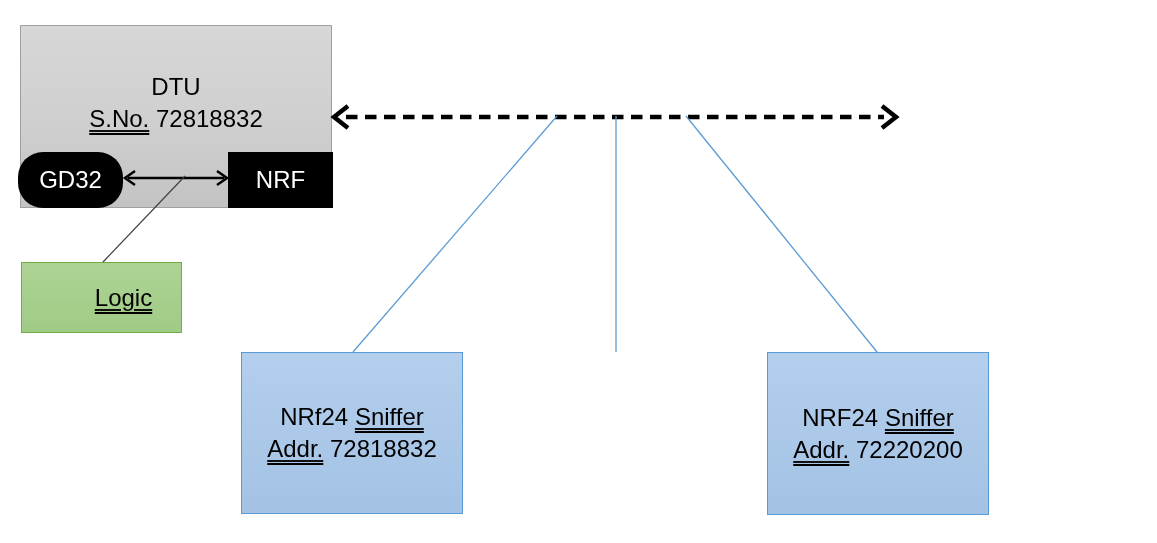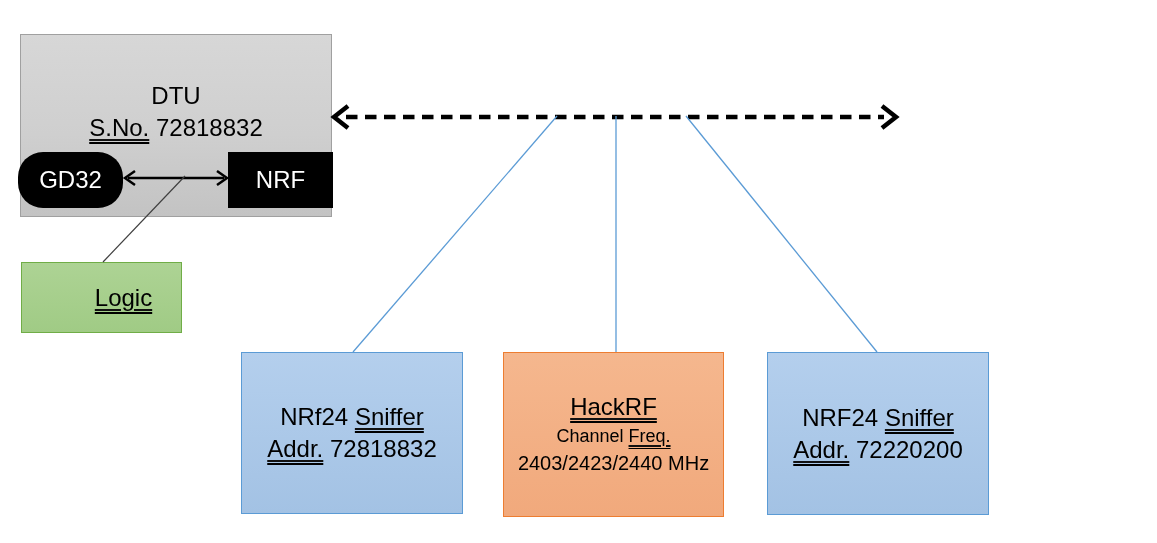--- a/index.html
+++ b/index.html
@@ -19,21 +19,20 @@
     flex-direction: column;
     align-items: center;
     justify-content: center;
     text-align: center;
     line-height: 1.32;
     font-size: 24px;
   }
   .gray-box {
     background: linear-gradient(180deg, #d7d7d7 0%, #cfcfcf 55%, #c3c3c3 100%);
     border: 1px solid var(--box-gray-border);
-    margin-top: 9px;
   }
   .black-chip {
     background: var(--box-black);
     color: #ffffff;
     font-size: 24px;
   }
   .green-box {
     background: linear-gradient(180deg, #add394 0%, #a0cb85 100%);
     border: 1.5px solid var(--box-green-border);
   }
@@ -114,30 +113,20 @@
     <div>
       <span>NRf24</span>
       <span class="misspelled"><span class="ul">Sniffer</span></span>
     </div>
     <div>
       <span class="misspelled"><span class="ul">Addr.</span></span>
       <span>72818832</span>
     </div>
   </div>
 
-  <div class="box orange-box" id="hackrf-box">
-    <div>
-      <span class="misspelled"><span class="ul">HackRF</span></span>
-    </div>
-    <div class="hackrf-sub">
-      <span>Channel</span>
-      <span class="misspelled"><span class="ul">Freq.</span></span>
-    </div>
-    <div class="hackrf-freq">2403/2423/2440 MHz</div>
-  </div>
 
   <div class="box blue-box" id="sniffer-inverter-box">
     <div>
       <span>NRF24</span>
       <span class="misspelled"><span class="ul">Sniffer</span></span>
     </div>
     <div>
       <span class="misspelled"><span class="ul">Addr.</span></span>
       <span>72220200</span>
     </div>

